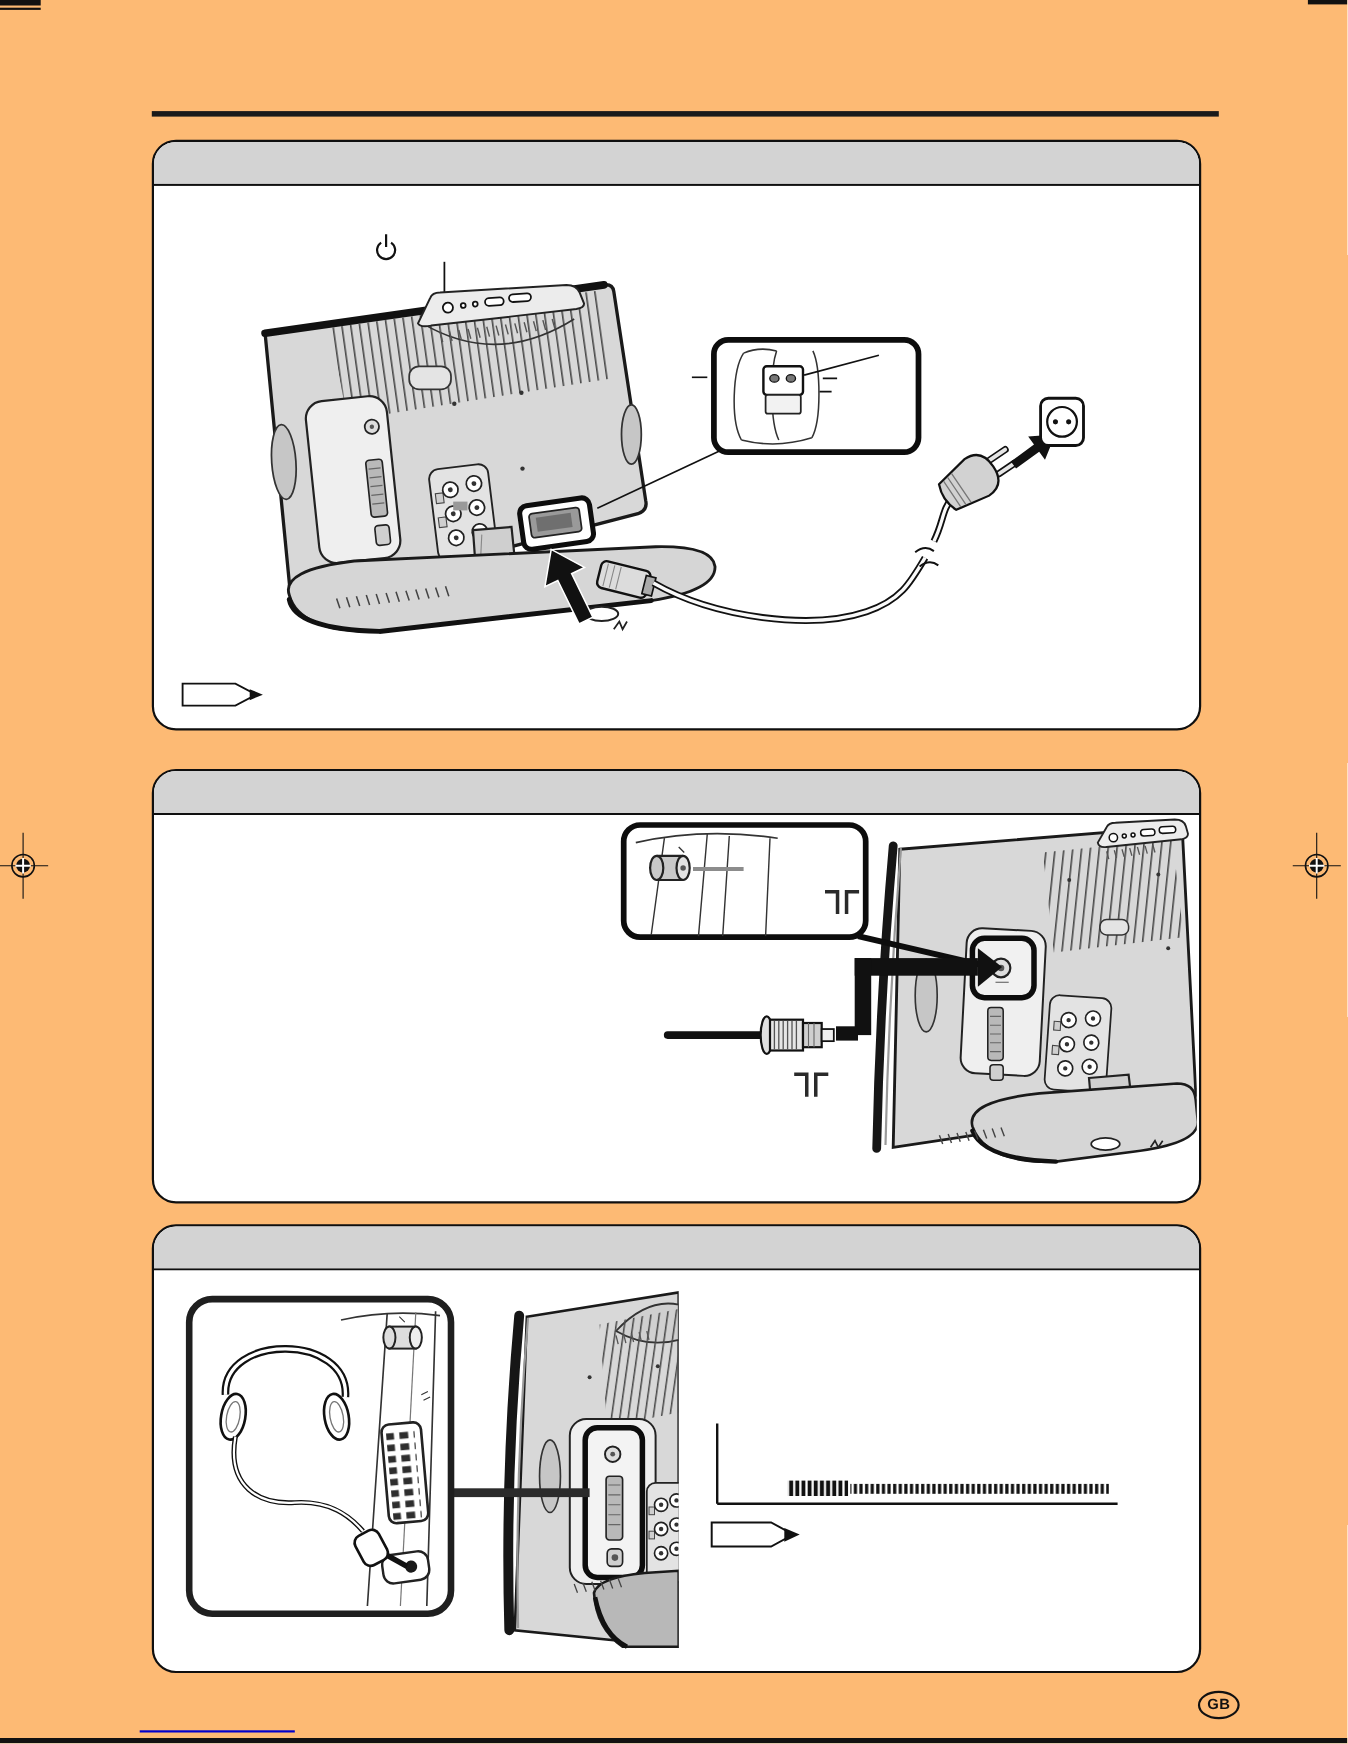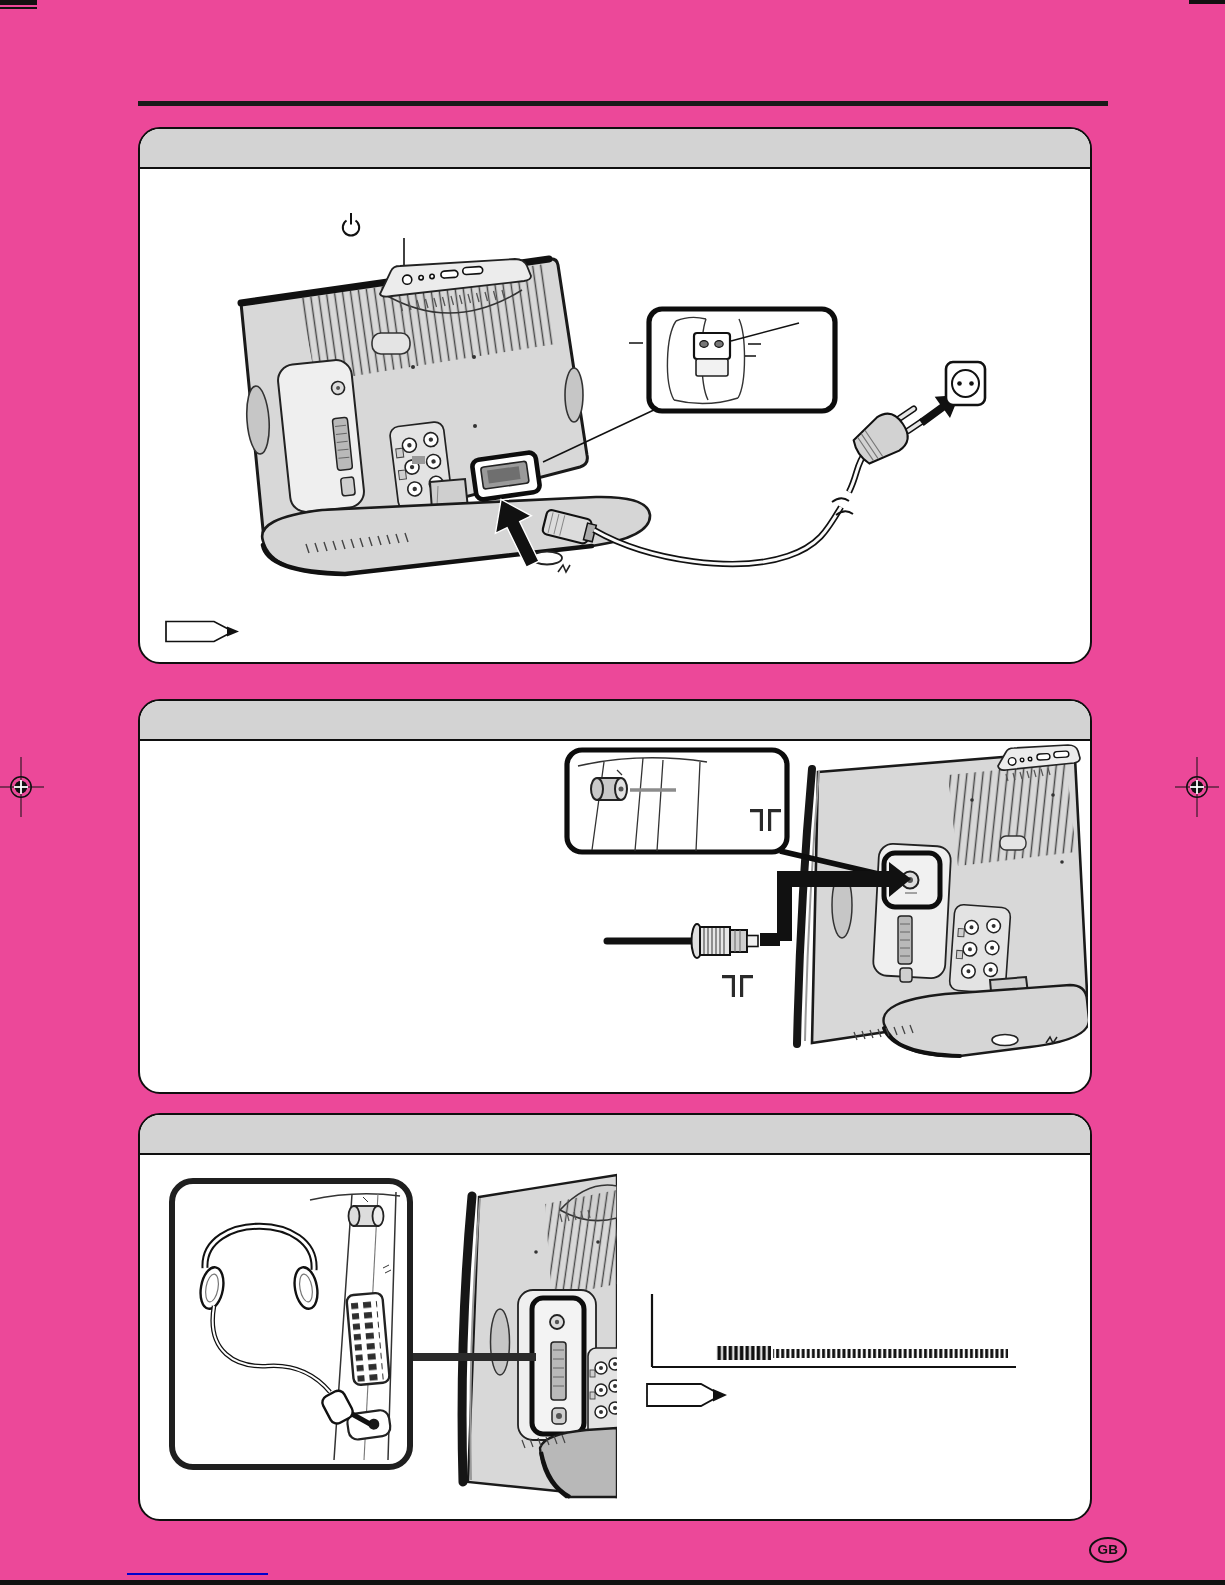--- a/index.html
+++ b/index.html
@@ -1,17 +1,17 @@
 <!DOCTYPE html>
 <html><head>
 <meta charset="utf-8">
 <style>
   html,body{margin:0;padding:0;background:#fff;}
   body{font-family:"Liberation Sans",sans-serif;color:#111;}
-  .page{position:relative;width:1225px;height:1585px;background:#ec4899;overflow:hidden;}
+  .page{position:relative;width:1225px;height:1585px;background:#fdba74;overflow:hidden;}
   .mark{position:absolute;background:#111;}
   .top-rule{position:absolute;left:138px;top:101px;width:970px;height:5px;background:#1a1a1a;}
   .panel{position:absolute;left:138px;width:950px;border:2px solid #0f0f0f;border-radius:22px;background:#fff;}
   .panel-header{height:40px;background:#d3d3d3;border-bottom:2px solid #0f0f0f;border-radius:20px 20px 0 0;
     font-size:17px;font-weight:bold;line-height:40px;padding-left:18px;box-sizing:border-box;}
   .art{position:absolute;left:0;top:0;}
   .gb{position:absolute;left:1089px;top:1537px;width:34px;height:22px;border:2.2px solid #111;border-radius:50%;
       text-align:center;font-size:13.5px;font-weight:bold;line-height:22px;letter-spacing:.3px;}
   .blue-line{position:absolute;left:127px;top:1573px;width:141px;height:2px;background:#0000cc;}
   .reg{position:absolute;}

